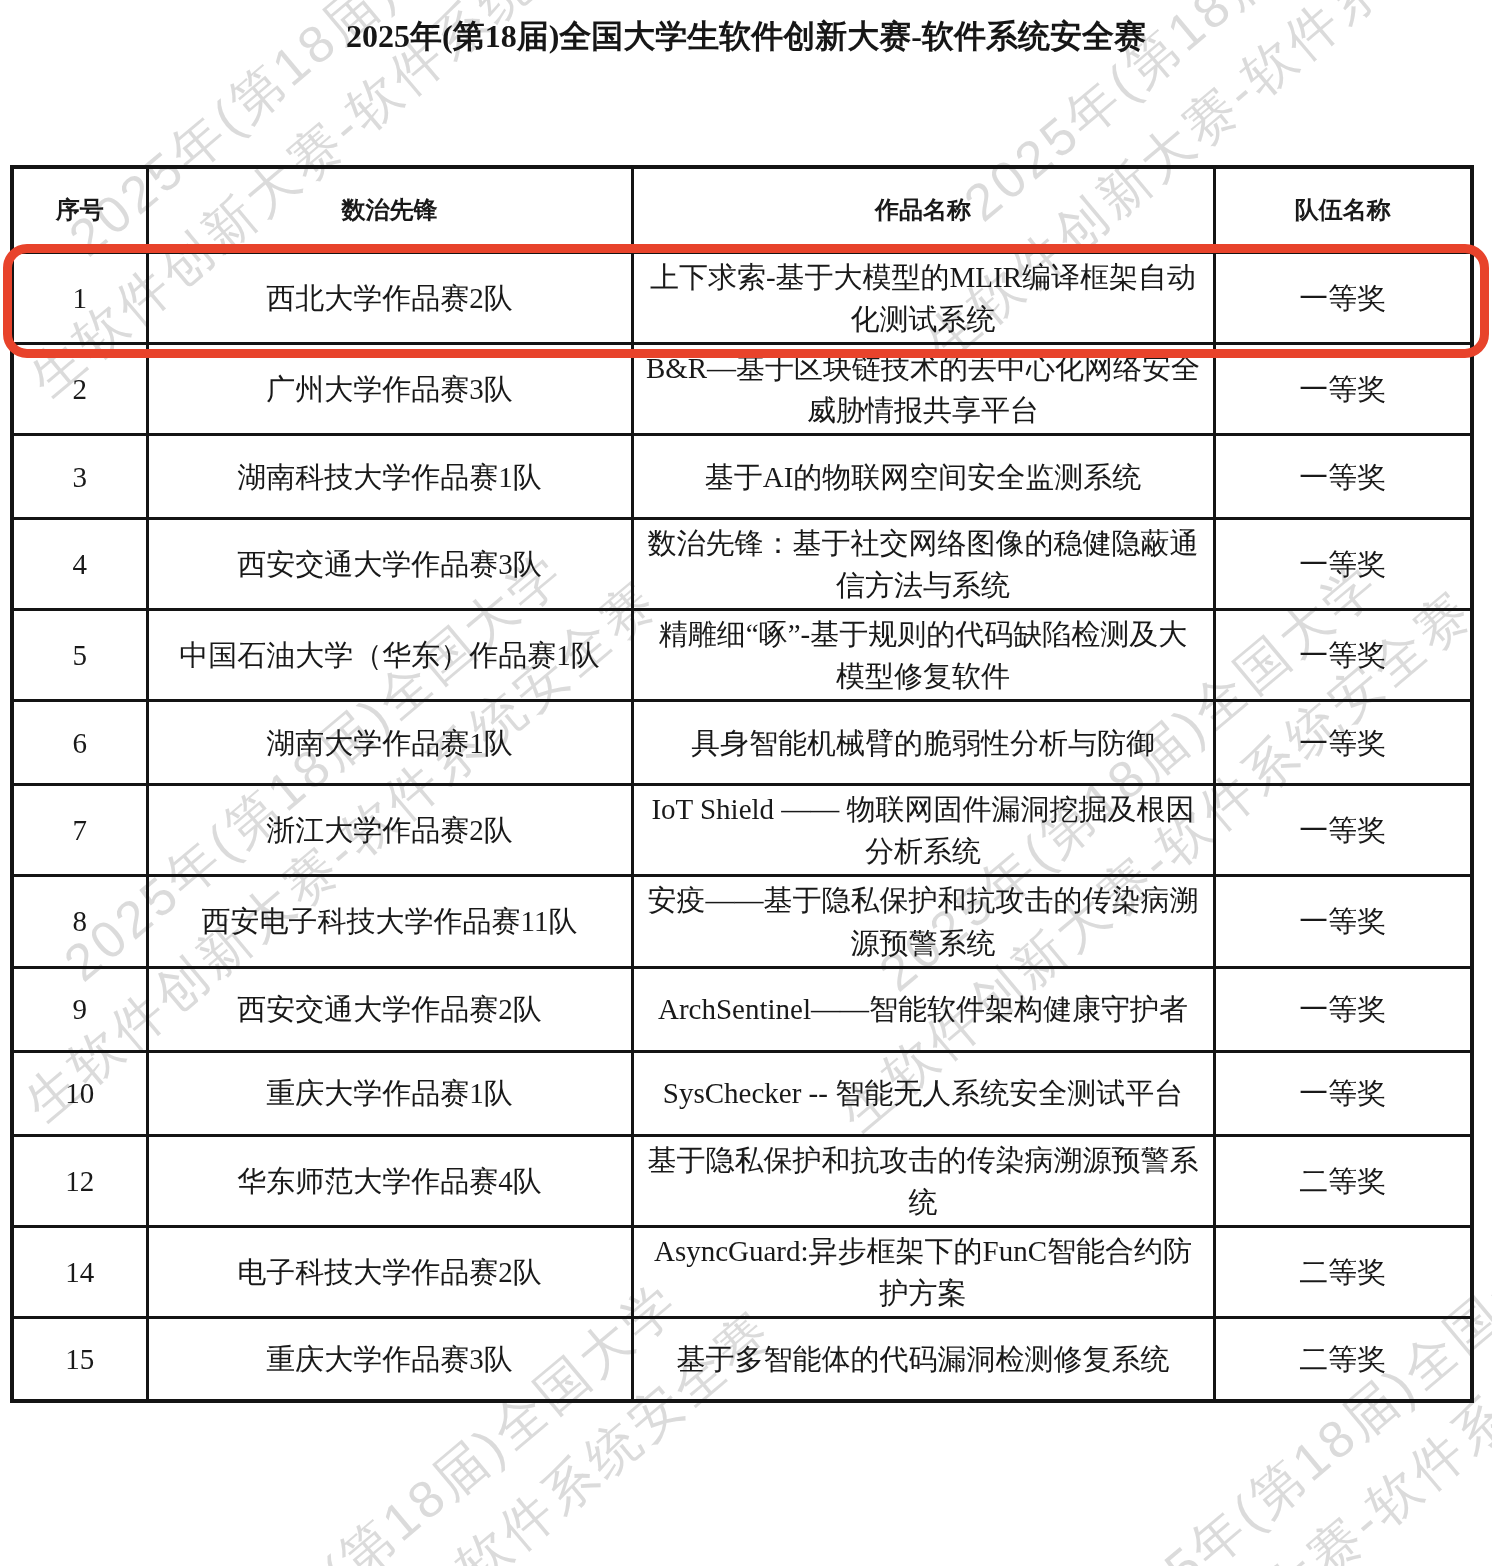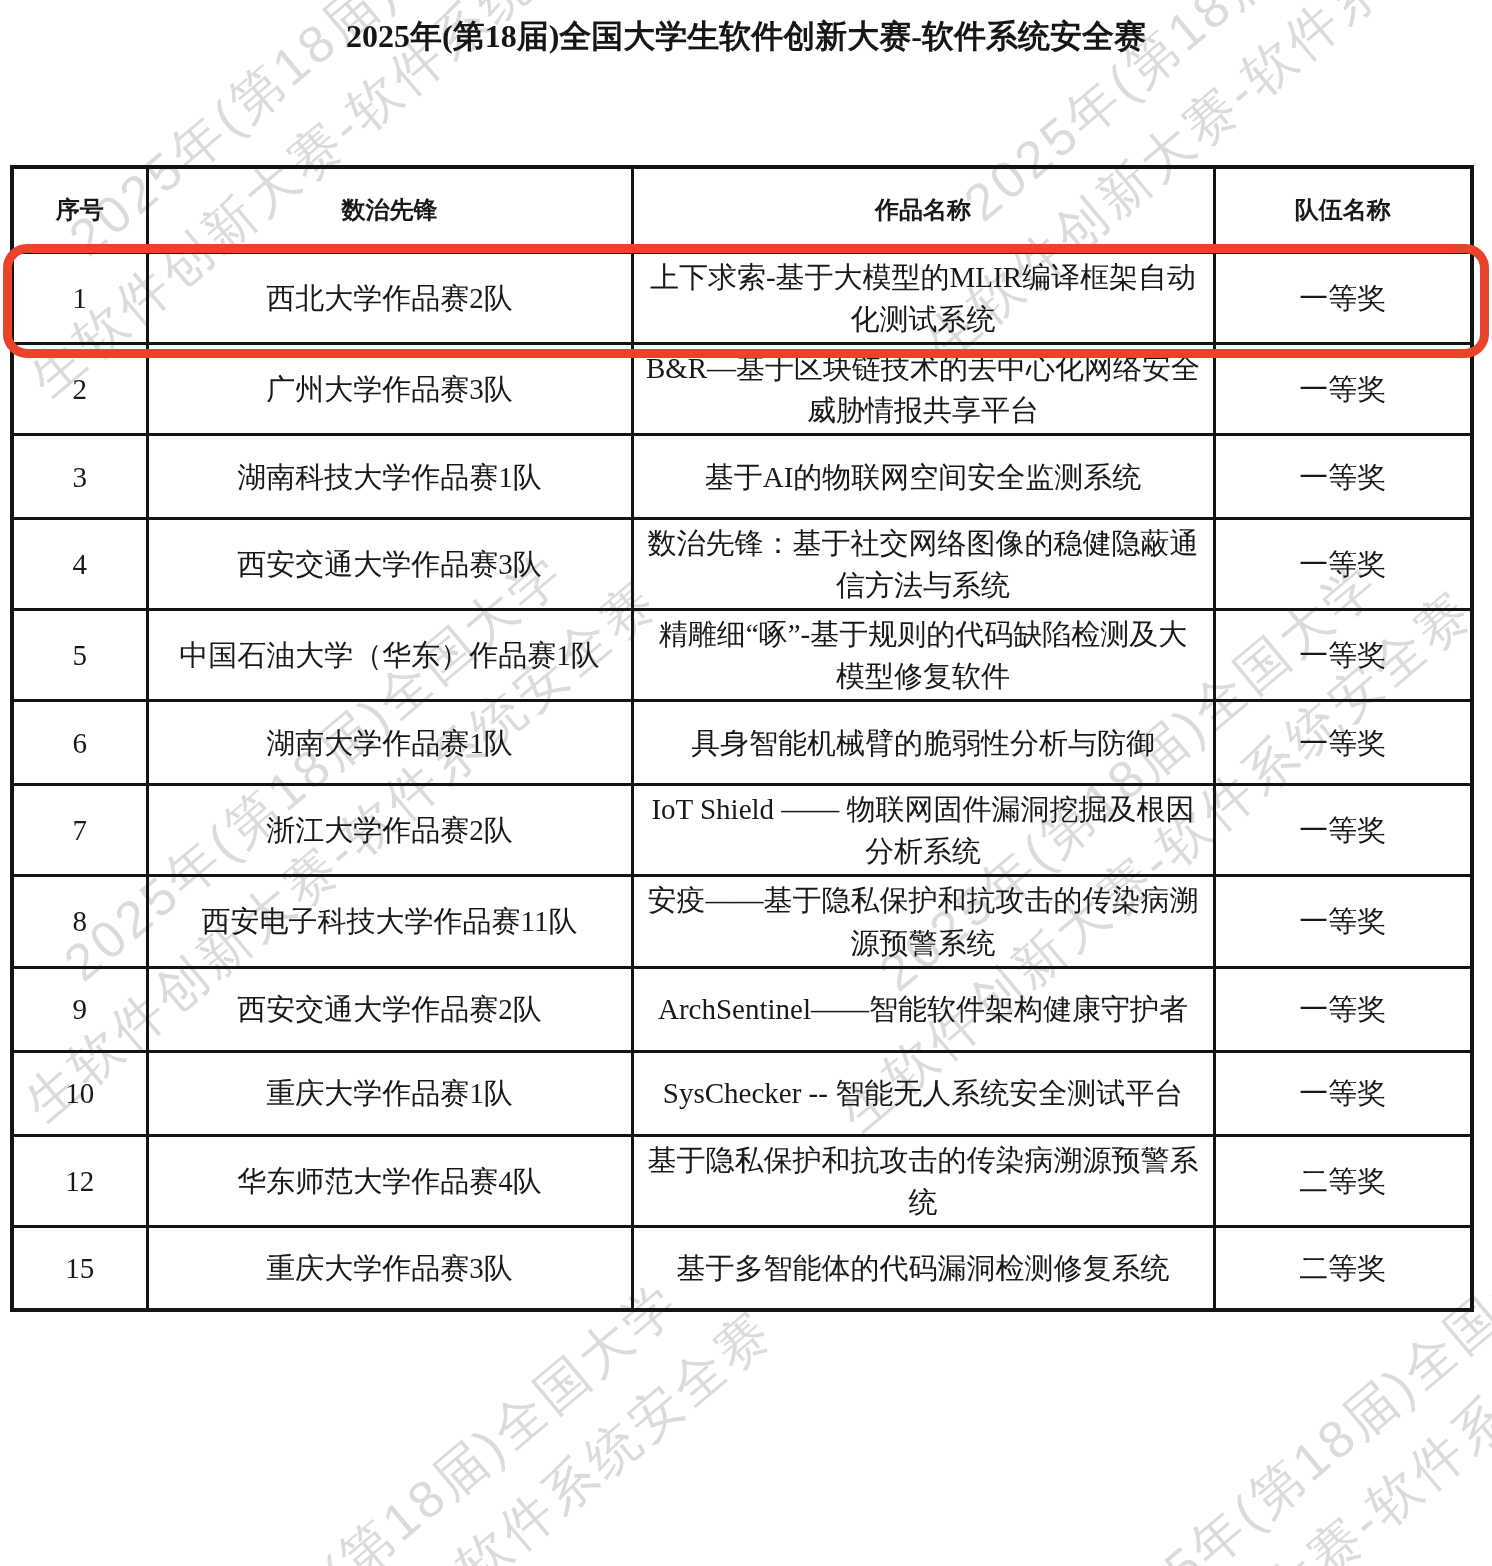--- a/index.html
+++ b/index.html
@@ -187,20 +187,26 @@
     <td class="cell">SysChecker -- 智能无人系统安全测试平台</td>
     <td class="cell">一等奖</td>
   </tr>
       <tr>
     <td class="cell">12</td>
     <td class="cell">华东师范大学作品赛4队</td>
     <td class="cell">基于隐私保护和抗攻击的传染病溯源预警系统</td>
     <td class="cell">二等奖</td>
   </tr>
       <tr>
+    <td class="cell">14</td>
+    <td class="cell">电子科技大学作品赛2队</td>
+    <td class="cell">AsyncGuard:异步框架下的FunC智能合约防护方案</td>
+    <td class="cell">二等奖</td>
+  </tr>
+      <tr>
     <td class="cell">15</td>
     <td class="cell">重庆大学作品赛3队</td>
     <td class="cell">基于多智能体的代码漏洞检测修复系统</td>
     <td class="cell">二等奖</td>
   </tr>
     </tbody>
 
 </table>
 
 <div class="highlight-box" style="border-color: rgb(232, 67, 43);"></div>

